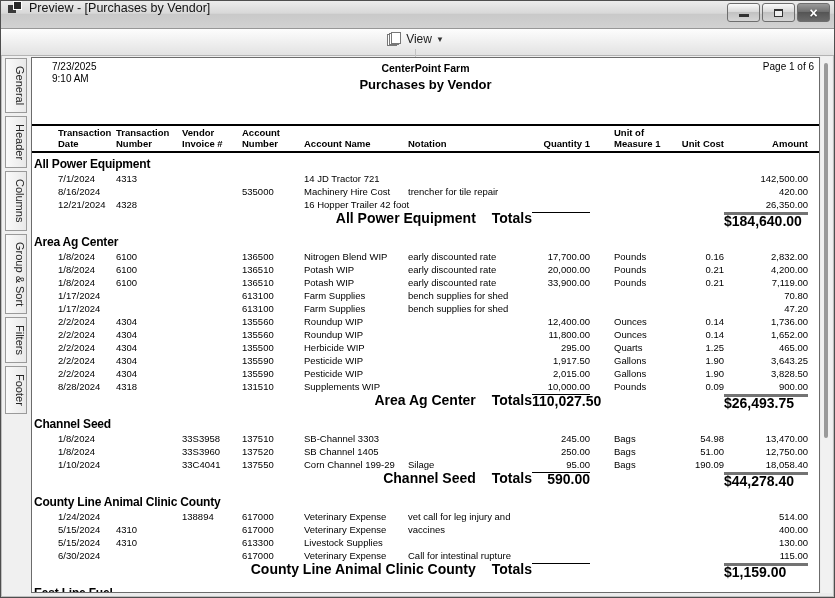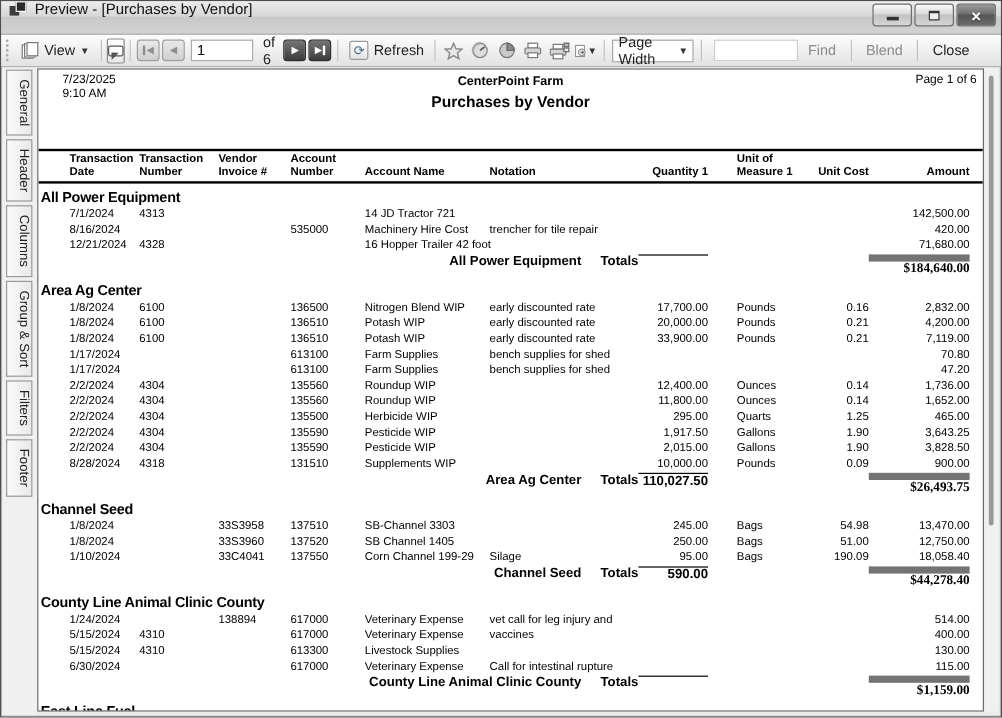--- a/index.html
+++ b/index.html
@@ -19,23 +19,23 @@
   .win-controls { margin-left:auto; display:flex; gap:2px; align-self:flex-start; margin-top:2px; }
   .wbtn { width:33px; height:19px; border:1px solid #6e6e6e; border-radius:3px;
     background:linear-gradient(#fbfbfb,#d9d9d9 45%,#c2c2c2 50%,#d5d5d5);
     display:flex; align-items:center; justify-content:center; cursor:default; }
   .wbtn.close { background:linear-gradient(#9a9a9a,#6f6f6f 45%,#555 50%,#6a6a6a); }
   .glyph-min { width:10px; height:3px; background:#333; margin-top:6px; }
   .glyph-restore { width:9px; height:8px; border:1px solid #333; border-top:2px solid #333; background:#eee; }
   .glyph-close { color:#fff; font-weight:bold; font-size:14px; line-height:14px; text-shadow:0 1px 1px #333; }
 
   
-  .toolbar { height:27px; display:flex; align-items:center; padding:0 18px 0 2px;
+  .toolbar { height:27px; display:flex; align-items:center; padding:0 6px 0 2px;
     background:linear-gradient(#fdfdfd,#ededed 60%,#e2e2e2);
-    border-bottom:1px solid #b3b3b3; font-size:12px; color:#222; }
+    border-bottom:1px solid #b3b3b3; font-size:12px; color:#222;flex-direction:column; }
   .grip { width:5px; height:18px; border-left:2px dotted #aaa; margin:0 4px 0 2px; }
   .tb-sep { width:1px; height:18px; background:#c3c3c3; margin:0 4px; flex:none; }
   .tb-btn { display:flex; align-items:center; gap:4px; padding:2px 4px; border:1px solid transparent;
     border-radius:2px; cursor:default; flex:none; }
   .caret { font-size:8px; color:#333; }
   .icon-pages { position:relative; width:15px; height:14px; }
   .icon-pages i { position:absolute; width:10px; height:12px; background:#fff; border:1px solid #777; display:block; }
   .icon-pages i:nth-child(1){ left:0; top:2px; } .icon-pages i:nth-child(2){ left:2px; top:1px; }
   .icon-pages i:nth-child(3){ left:4px; top:0; }
   .tb-toggle { width:24px; height:21px; border:1px solid #8a8a8a; border-radius:2px;
@@ -91,25 +91,25 @@
   .hc.pad-unit { padding-left:24px; }
   .hc .l1 { display:block; min-height:10.5px; }
 
   .rep-body { padding-top:2px; }
   .group { margin-bottom:7px; }
   .group-name { font-weight:bold; font-size:12px; padding:2px 0 1px 2px; letter-spacing:-0.2px; }
   .row { padding:0 11px 0 26px; font-size:9.5px; height:13px; line-height:13px; }
   .cell { white-space:nowrap; overflow:visible; }
   .cell.r { text-align:right; }
   .cell.pad-unit { padding-left:24px; }
-  .totals-row { padding:1px 11px 1px 26px; font-size:11px; font-weight:bold; height:15px; line-height:13px; }
+  .totals-row { padding:1px 11px 1px 26px; font-size:14px; font-weight:bold; height:15px; line-height:13px; }
   .t-label { grid-column:1 / 7; text-align:right; white-space:nowrap; }
   .t-label .tword { margin-left:16px; }
   .t-qty { grid-column:7 / 8; text-align:right; border-top:1px solid #000; }
-  .t-amt { grid-column:10 / 11; text-align:right; border-top:6px solid #737373;font-family:Liberation Serif, serif; }
+  .t-amt { grid-column:10 / 11; text-align:left; border-top:3px solid #737373; }
 </style>
 </head>
 <body>
 
 <div class="window">
 
   <div class="titlebar">
     <span class="app-icon">
         <i class="sq1"></i>
         <i class="sq2"></i>
@@ -286,21 +286,21 @@
             <div class="grid row">
               <div class="cell">12/21/2024</div>
               <div class="cell">4328</div>
               <div class="cell"></div>
               <div class="cell"></div>
               <div class="cell">16 Hopper Trailer 42 foot</div>
               <div class="cell"></div>
               <div class="cell r"></div>
               <div class="cell pad-unit"></div>
               <div class="cell r"></div>
-              <div class="cell r">71,680.00</div>
+              <div class="cell r">26,350.00</div>
             </div>
             <div class="grid totals-row">
               <div class="t-label"><span>All Power Equipment</span><span class="tword">Totals</span></div>
               <div class="t-qty"></div>
               <div class="t-amt">$184,640.00</div>
             </div>
           </div>
           <div class="group">
             <div class="group-name">Area Ag Center</div>
             <div class="grid row">

